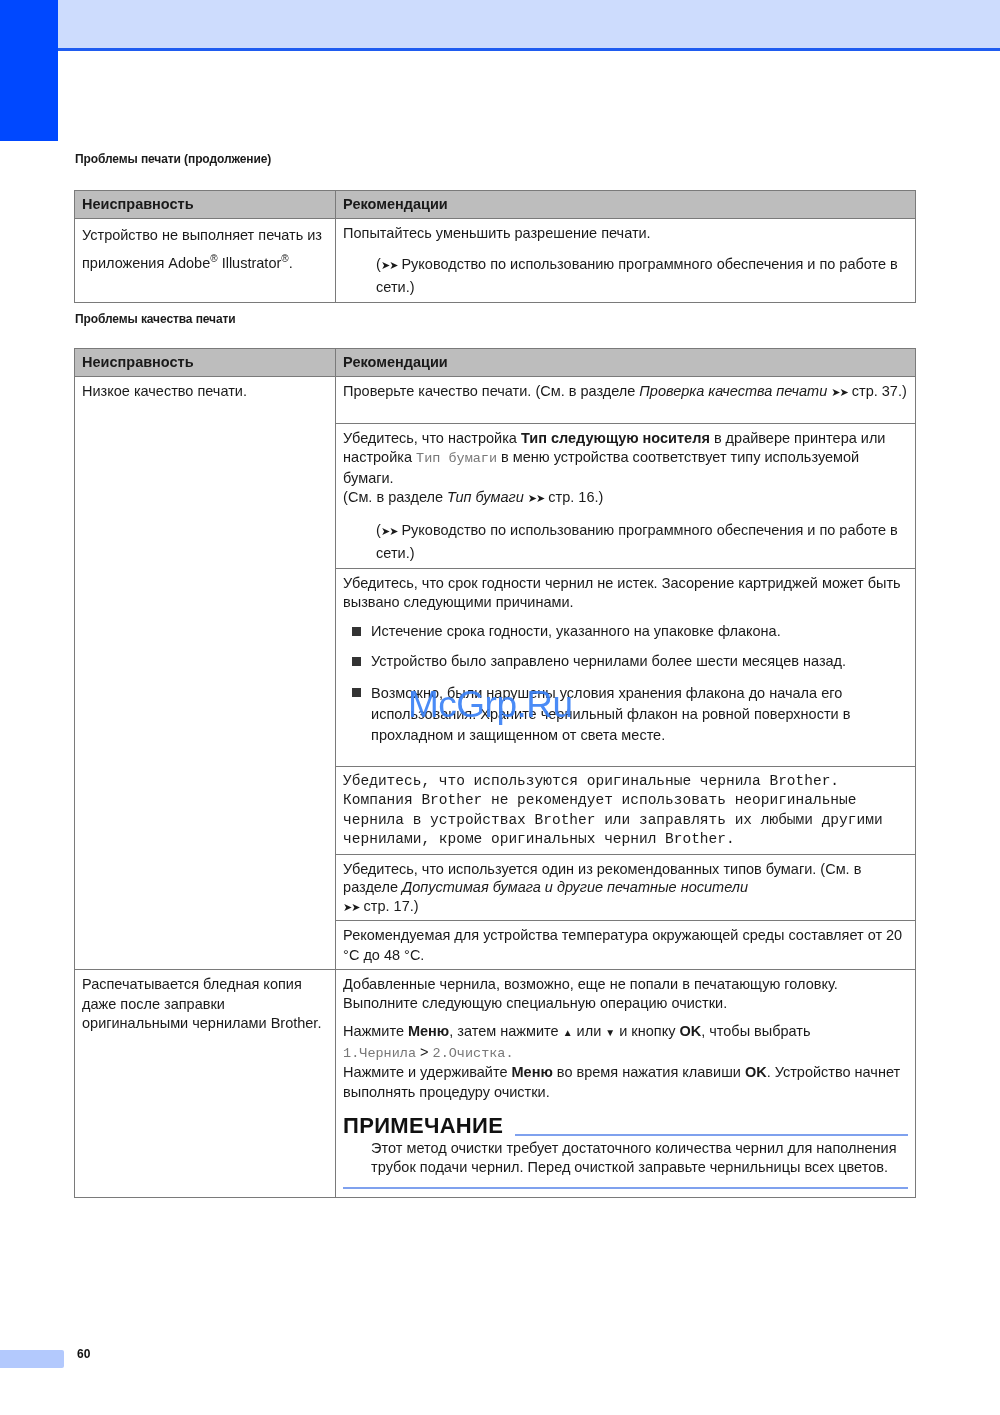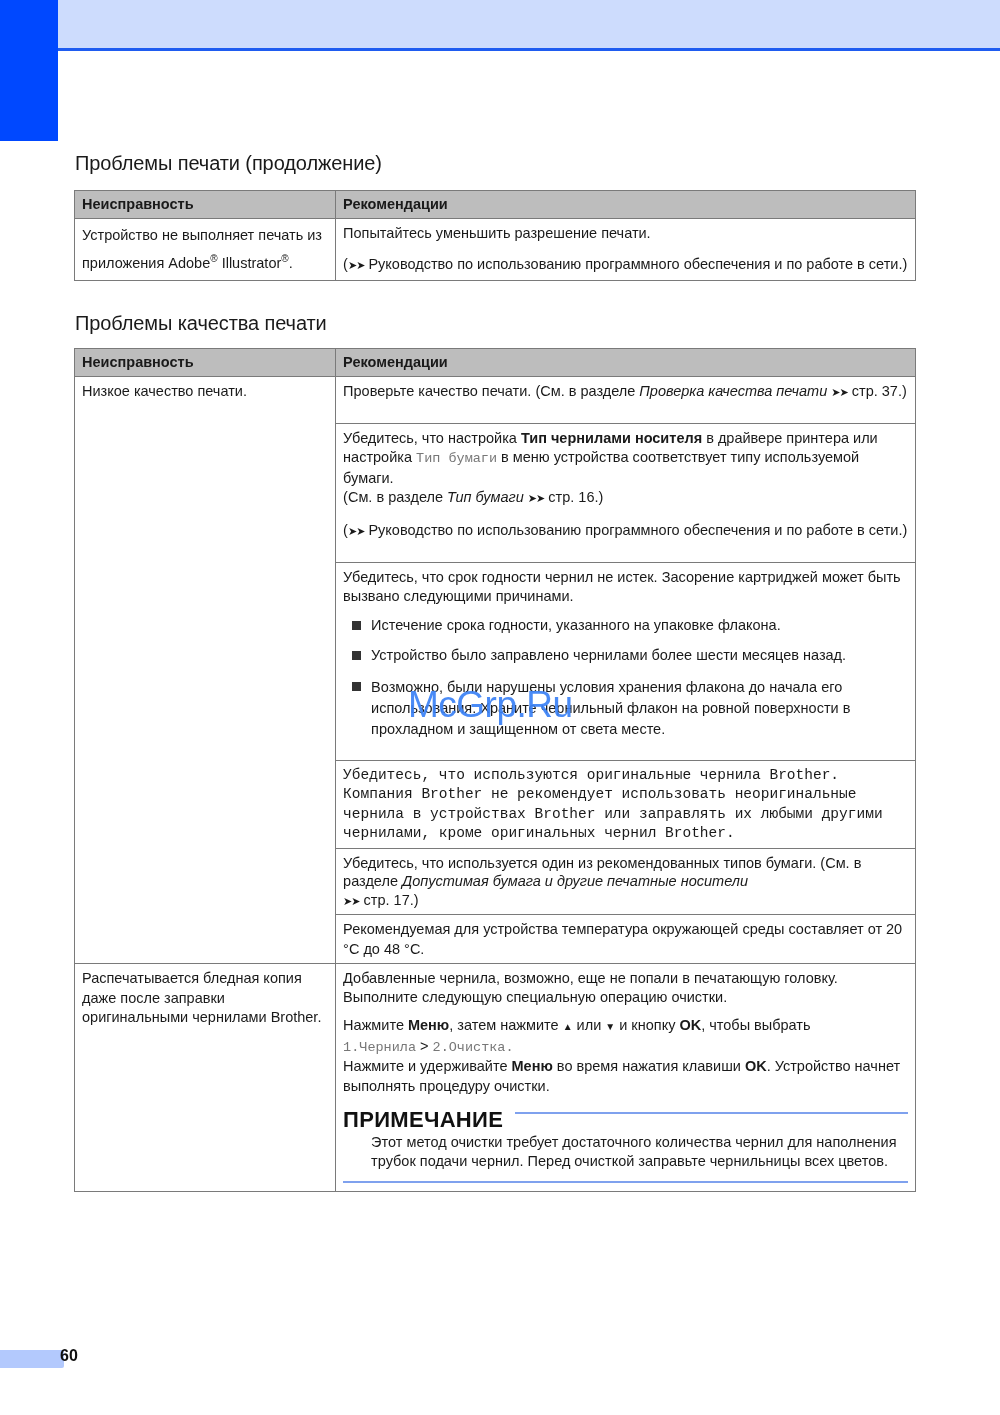--- a/index.html
+++ b/index.html
@@ -2,52 +2,52 @@
 <html><head>
 <meta charset="utf-8">
 <style>
   * { box-sizing: border-box; margin: 0; padding: 0; }
   html, body { width: 1000px; height: 1415px; background: #ffffff; overflow: hidden; }
   body { position: relative; font-family: "Liberation Sans", "DejaVu Sans", sans-serif; color: #1a1a1a; }
 
   .header-band { position: absolute; left: 58px; top: 0; width: 942px; height: 51px; background: #cddcfd; border-bottom: 3px solid #1f5cf0; }
   .side-tab { position: absolute; left: 0; top: 0; width: 58px; height: 141px; background: #0048ff; }
 
-  .section-title { position: absolute; left: 75px; font-size: 20px; font-weight: normal; color: #1a1a1a; letter-spacing: -0.1px; }
+  .section-title { position: absolute; left: 75px; font-size: 12px; font-weight: bold; color: #1a1a1a; letter-spacing: -0.1px; }
 
   table.tbl { position: absolute; left: 74px; width: 842px; border-collapse: collapse; font-size: 14.5px; line-height: 19.5px; }
   table.tbl th, table.tbl td { border: 1.5px solid #7a7a7a; vertical-align: top; text-align: left; }
   table.tbl th { background: #bdbdbd; font-weight: bold; padding: 4px 7px 3px 7px; font-size: 14.5px; }
   table.tbl td { padding: 5px 7px 4px 7px; }
   table.tbl col.c1 { width: 258px; }
   table.tbl col.c2 { width: 573px; }
 
   .p { margin: 0 0 10px 0; }
-  .p:last-child { margin-bottom: 0; }
+  .p:last-child { margin-bottom: 0; margin-left: 33px; }
   .it { font-style: italic; }
   .b { font-weight: bold; }
   .mono { font-family: "Liberation Mono", "DejaVu Sans Mono", monospace; color: #777; font-size: 13.5px; }
   .arr { font-size: 11px; letter-spacing: -1px; font-weight: bold; }
 
   .bullets { list-style: none; margin: 9px 0 0 0; }
   .bullets li { position: relative; padding-left: 28px; margin-bottom: 11px; }
   .bullets li:last-child { margin-bottom: 16px; }
   .bullets li .sq { position: absolute; left: 9px; top: 5px; width: 9px; height: 9px; background: #333; }
 
   .note { margin-top: 14px; }
-  .note-head { display: flex; align-items: flex-start; }
+  .note-head { display: flex; align-items: flex-end; }
   .note-title { font-size: 22px; font-weight: bold; color: #111; letter-spacing: 0.3px; }
   .note-line { flex: 1; height: 2px; background: #7fa1ee; margin-left: 12px; margin-top: 2px; }
   .note-body { padding-left: 28px; margin-top: 3px; line-height: 19.5px; }
   .note-bottom { height: 2px; background: #7fa1ee; margin-top: 9px; margin-bottom: 4px; }
 
   .watermark { position: absolute; left: 408px; top: 684px; font-size: 37px; color: #3b82f6; font-family: "Liberation Sans", sans-serif; opacity: 0.92; letter-spacing: -0.5px; pointer-events: none; }
 
   .page-tab { position: absolute; left: 0; top: 1350px; width: 64px; height: 18px; background: #b3c9fd; border-radius: 0 2px 2px 0; }
-  .page-num { position: absolute; left: 60px; top: 1347px; font-size: 16px; font-weight: bold; color: #111; }
+  .page-num { position: absolute; left: 77px; top: 1347px; font-size: 12px; font-weight: bold; color: #111; }
 </style>
 </head>
 <body>
 
 <div class="side-tab"></div>
 <div class="header-band"></div>
 
 <div class="section-title" style="top:152px;">Проблемы печати (продолжение)</div>
 
 <table class="tbl" style="top:190px;">
@@ -93,21 +93,21 @@
     <td rowspan="6">Низкое качество печати.</td>
     <td style="height:47px;">
       <span>Проверьте качество печати. (См. в разделе </span><span class="it">Проверка качества печати</span>
       <span class="arr">➤➤</span><span> стр. 37.)</span>
     </td>
   </tr>
 
   <tr>
     <td style="height:139px;">
       <div class="p">
-        <span>Убедитесь, что настройка </span><span class="b">Тип чернилами носителя</span><span> в драйвере принтера или настройка </span><span class="mono">Тип бумаги</span><span> в меню устройства соответствует типу используемой бумаги.</span><br>
+        <span>Убедитесь, что настройка </span><span class="b">Тип следующую носителя</span><span> в драйвере принтера или настройка </span><span class="mono">Тип бумаги</span><span> в меню устройства соответствует типу используемой бумаги.</span><br>
         <span>(См. в разделе </span><span class="it">Тип бумаги</span>
         <span class="arr">➤➤</span><span> стр. 16.)</span>
       </div>
       <div class="p" style="line-height:22px;">
         <span>(</span><span class="arr">➤➤</span><span> Руководство по использованию программного обеспечения и по работе в сети.)</span>
       </div>
     </td>
   </tr>
 
   <tr>

